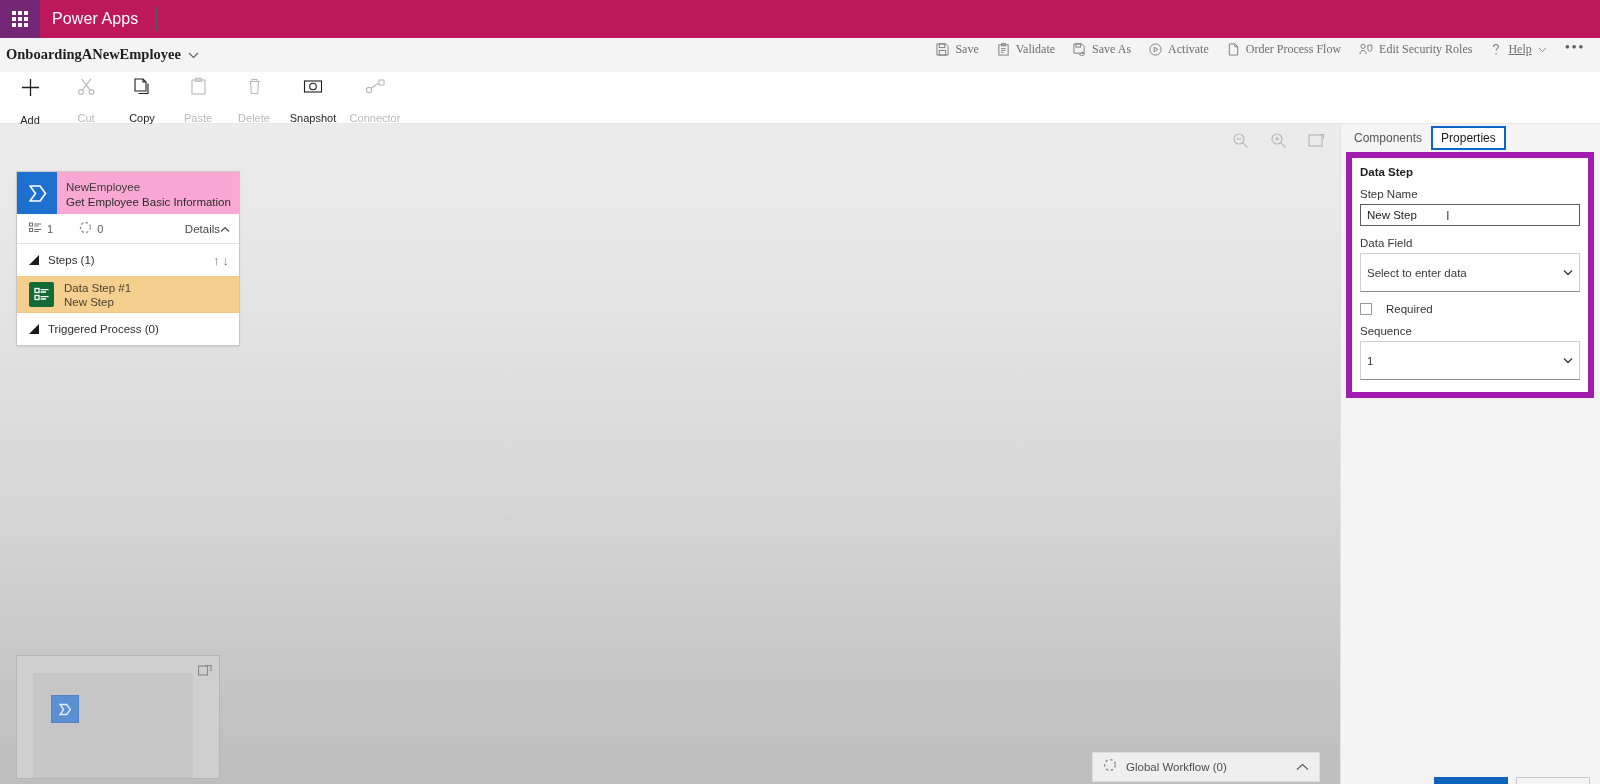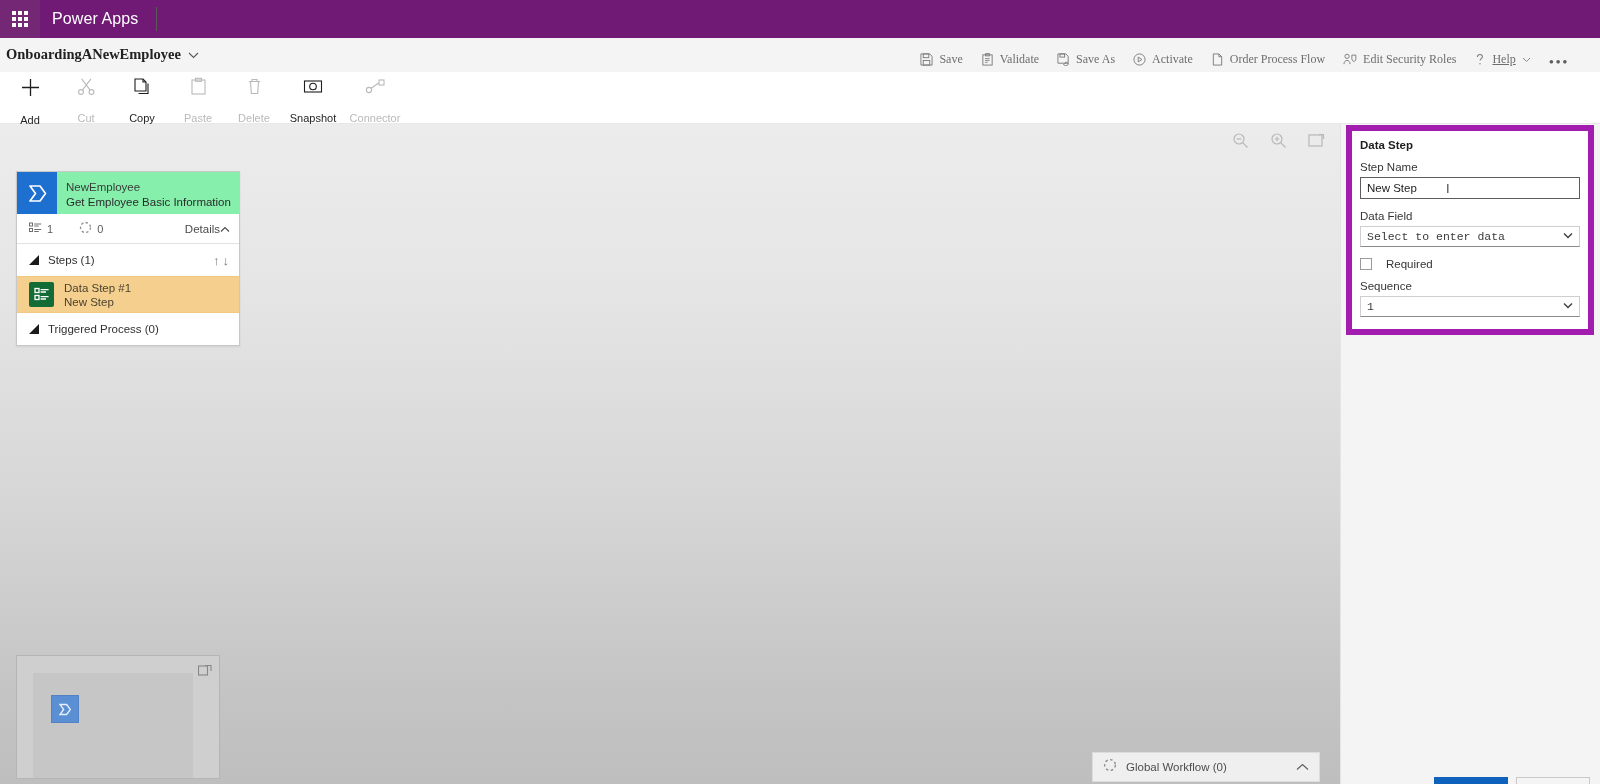--- a/index.html
+++ b/index.html
@@ -7,21 +7,21 @@
     margin: 0; padding: 0;
     width: 1600px; height: 784px;
     overflow: hidden;
     font-family: "Liberation Sans", sans-serif;
     background: #ffffff;
   }
 
   
   .suite-bar {
     height: 38px;
-    background: #701a75;
+    background: #be185d;
     display: flex;
     align-items: stretch;
     position: relative;
   }
   .waffle {
     width: 40px;
     background: #742774;
     display: flex;
     align-items: center;
     justify-content: center;
@@ -69,25 +69,25 @@
     margin-left: 7px;
     color: #555;
     font-size: 11px;
     display: inline-block;
     cursor: pointer;
   }
   .header-left { display: flex; align-items: center; padding-left: 3px; }
 
   .header-right {
     position: absolute;
-    right: 22px;
+    right: 6px;
     top: 0;
     height: 100%;
     display: flex;
-    align-items: flex-end;
+    align-items: flex-start;
   }
   .hbtn {
     display: flex;
     align-items: center;
     gap: 6px;
     font-size: 12px;
     color: #8c8c8c;
     padding: 4px 9px;
     cursor: pointer;
     white-space: nowrap;
@@ -159,21 +159,21 @@
     left: 16px;
     top: 47px;
     width: 224px;
     background: #ffffff;
     border: 1px solid #c8c8c8;
     box-shadow: 0 1px 2px rgba(0,0,0,.08);
   }
   .proc-head {
     display: flex;
     align-items: stretch;
-    background: #86efac;
+    background: #f9a8d4;
     height: 42px;
   }
   .proc-icon {
     width: 40px;
     background: #1d6fd0;
     display: flex;
     align-items: center;
     justify-content: center;
     flex: none;
   }
@@ -351,32 +351,31 @@
   }
   .caret-i {
     position: absolute;
     left: 85px;
     top: 3px;
     color: #4a4a4a;
     font-size: 13px;
     pointer-events: none;
   }
   .pselect {
-    height: 21px;
+    height: 39px;
     border: 1px solid #cfcfcf;
     border-bottom-color: #8a8a8a;
     background: #ffffff;
     display: flex;
     align-items: center;
     padding: 0 6px;
     font-size: 11.5px;
     color: #3a3a3a;
     margin-bottom: 11px;
     cursor: pointer;
-    font-family: Liberation Mono, monospace;
   }
   .pselect .sv { flex: 1; }
   .pselect .chev { color: #3a3a3a; font-size: 10px; }
   .pcheck-row { display: flex; align-items: center; gap: 14px; margin-bottom: 10px; cursor: pointer; }
   .pcheck {
     width: 12px; height: 12px;
     border: 1px solid #9a9a9a;
     background: #ffffff;
     flex: none;
   }
@@ -737,20 +736,24 @@
             <path d="M1 6.5 L6.5 1.5 L12 6.5" fill="none" stroke="#5d5d5d" stroke-width="1.1"></path>
           </svg>
       </span>
     </div>
 
   </div>
 
   <div class="panel">
     <div class="panel-edge"></div>
 
+    <div class="panel-tabs">
+      <span class="ptab">Components</span>
+      <span class="ptab active">Properties</span>
+    </div>
 
     <div class="panel-box">
       <div class="pb-title">Data Step</div>
 
       <div class="plabel">Step Name</div>
       <div class="ptextbox">
         <input type="text" value="New Step" style="">
         <span class="caret-i">I</span>
       </div>
 

